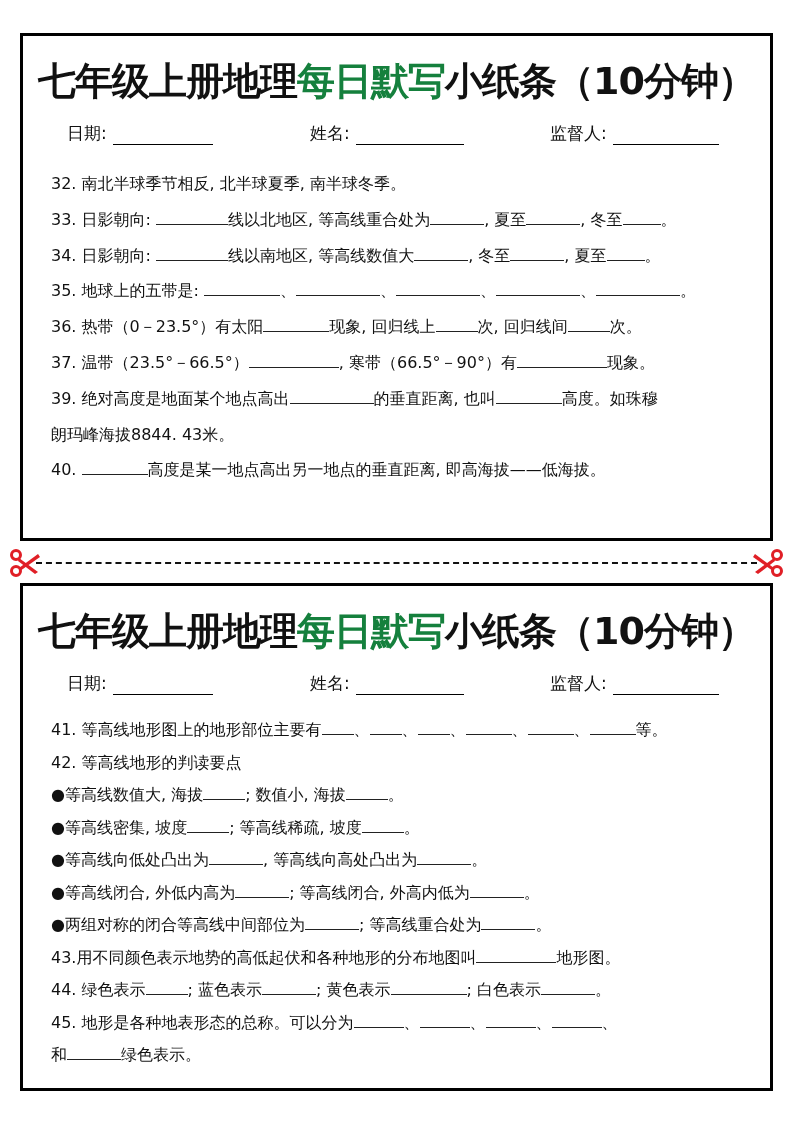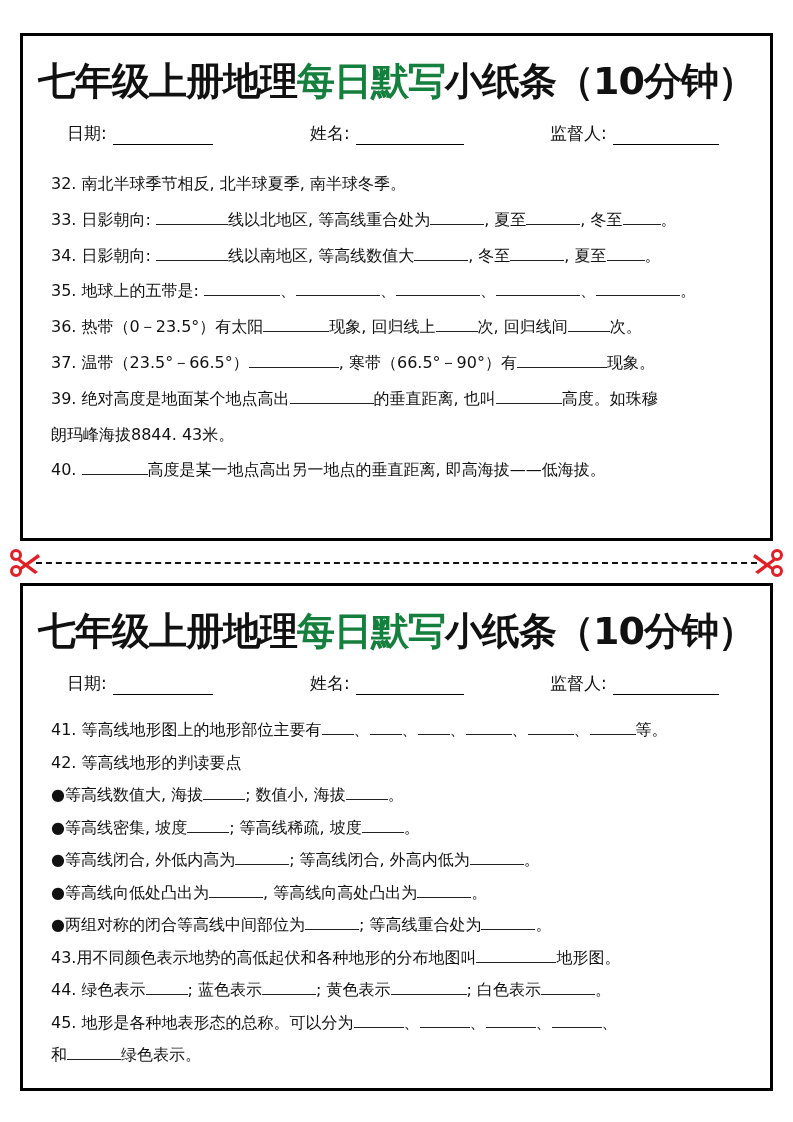--- a/index.html
+++ b/index.html
@@ -94,21 +94,21 @@
   <div class="meta">
     <div class="field" style="left:44px"><span class="label">日期:</span><span class="line" style="width:100px"></span></div>
     <div class="field" style="left:287px"><span class="label">姓名:</span><span class="line" style="width:108px"></span></div>
     <div class="field" style="left:527px"><span class="label">监督人:</span><span class="line" style="width:106px"></span></div>
   </div>
   <div class="items" style="top:128px">
     <div class="line-item" style="height:32.5px;line-height:32.5px"><span>41. 等高线地形图上的地形部位主要有</span><span class="blank" style="width:32px"></span><span>、</span><span class="blank" style="width:32px"></span><span>、</span><span class="blank" style="width:32px"></span><span>、</span><span class="blank" style="width:46px"></span><span>、</span><span class="blank" style="width:46px"></span><span>、</span><span class="blank" style="width:46px"></span><span>等。</span></div>
     <div class="line-item" style="height:32.5px;line-height:32.5px"><span>42. 等高线地形的判读要点</span></div>
     <div class="line-item" style="height:32.5px;line-height:32.5px"><span>●等高线数值大, 海拔</span><span class="blank" style="width:42px"></span><span>; 数值小, 海拔</span><span class="blank" style="width:42px"></span><span>。</span></div>
     <div class="line-item" style="height:32.5px;line-height:32.5px"><span>●等高线密集, 坡度</span><span class="blank" style="width:42px"></span><span>; 等高线稀疏, 坡度</span><span class="blank" style="width:42px"></span><span>。</span></div>
+    <div class="line-item" style="height:32.5px;line-height:32.5px"><span>●等高线向低处凸出为</span><span class="blank" style="width:54px"></span><span>, 等高线向高处凸出为</span><span class="blank" style="width:54px"></span><span>。</span></div>
     <div class="line-item" style="height:32.5px;line-height:32.5px"><span>●等高线闭合, 外低内高为</span><span class="blank" style="width:54px"></span><span>; 等高线闭合, 外高内低为</span><span class="blank" style="width:54px"></span><span>。</span></div>
-    <div class="line-item" style="height:32.5px;line-height:32.5px"><span>●等高线向低处凸出为</span><span class="blank" style="width:54px"></span><span>, 等高线向高处凸出为</span><span class="blank" style="width:54px"></span><span>。</span></div>
     <div class="line-item" style="height:32.5px;line-height:32.5px"><span>●两组对称的闭合等高线中间部位为</span><span class="blank" style="width:54px"></span><span>; 等高线重合处为</span><span class="blank" style="width:54px"></span><span>。</span></div>
     <div class="line-item" style="height:32.5px;line-height:32.5px"><span>43.用不同颜色表示地势的高低起伏和各种地形的分布地图叫</span><span class="blank" style="width:80px"></span><span>地形图。</span></div>
     <div class="line-item" style="height:32.5px;line-height:32.5px"><span>44. 绿色表示</span><span class="blank" style="width:42px"></span><span>; 蓝色表示</span><span class="blank" style="width:54px"></span><span>; 黄色表示</span><span class="blank" style="width:76px"></span><span>; 白色表示</span><span class="blank" style="width:54px"></span><span>。</span></div>
     <div class="line-item" style="height:32.5px;line-height:32.5px"><span>45. 地形是各种地表形态的总称。可以分为</span><span class="blank" style="width:50px"></span><span>、</span><span class="blank" style="width:50px"></span><span>、</span><span class="blank" style="width:50px"></span><span>、</span><span class="blank" style="width:50px"></span><span>、</span></div>
     <div class="line-item" style="height:32.5px;line-height:32.5px"><span>和</span><span class="blank" style="width:54px"></span><span>绿色表示。</span></div>
   </div>
 </div>
 
 </body></html>

